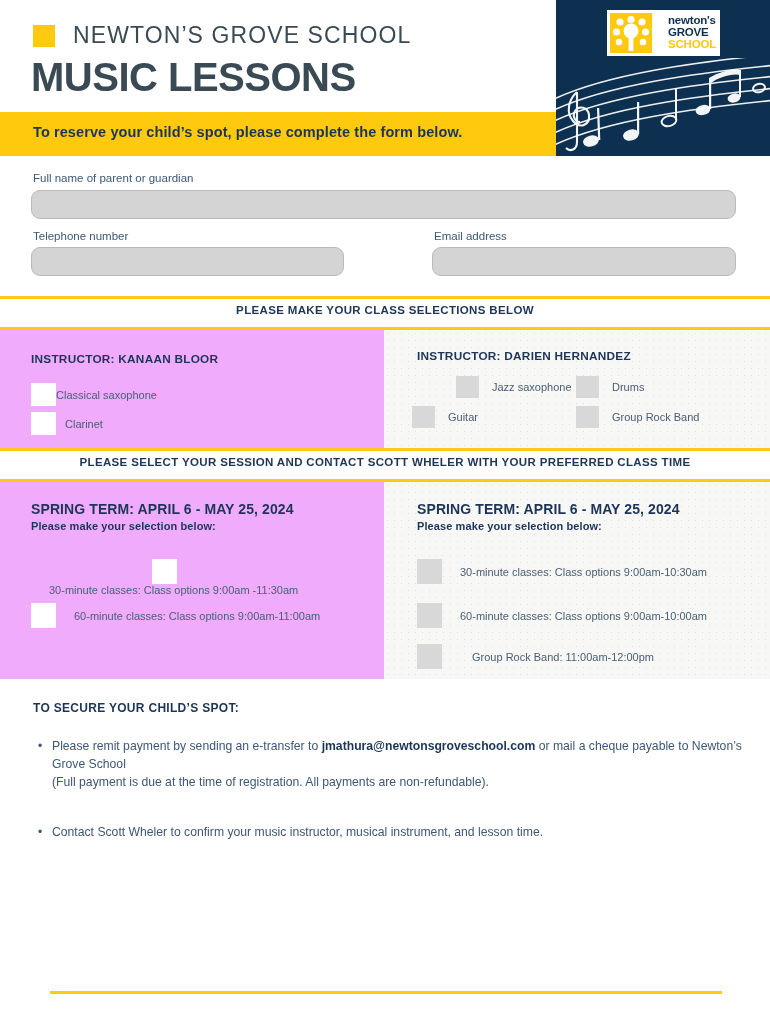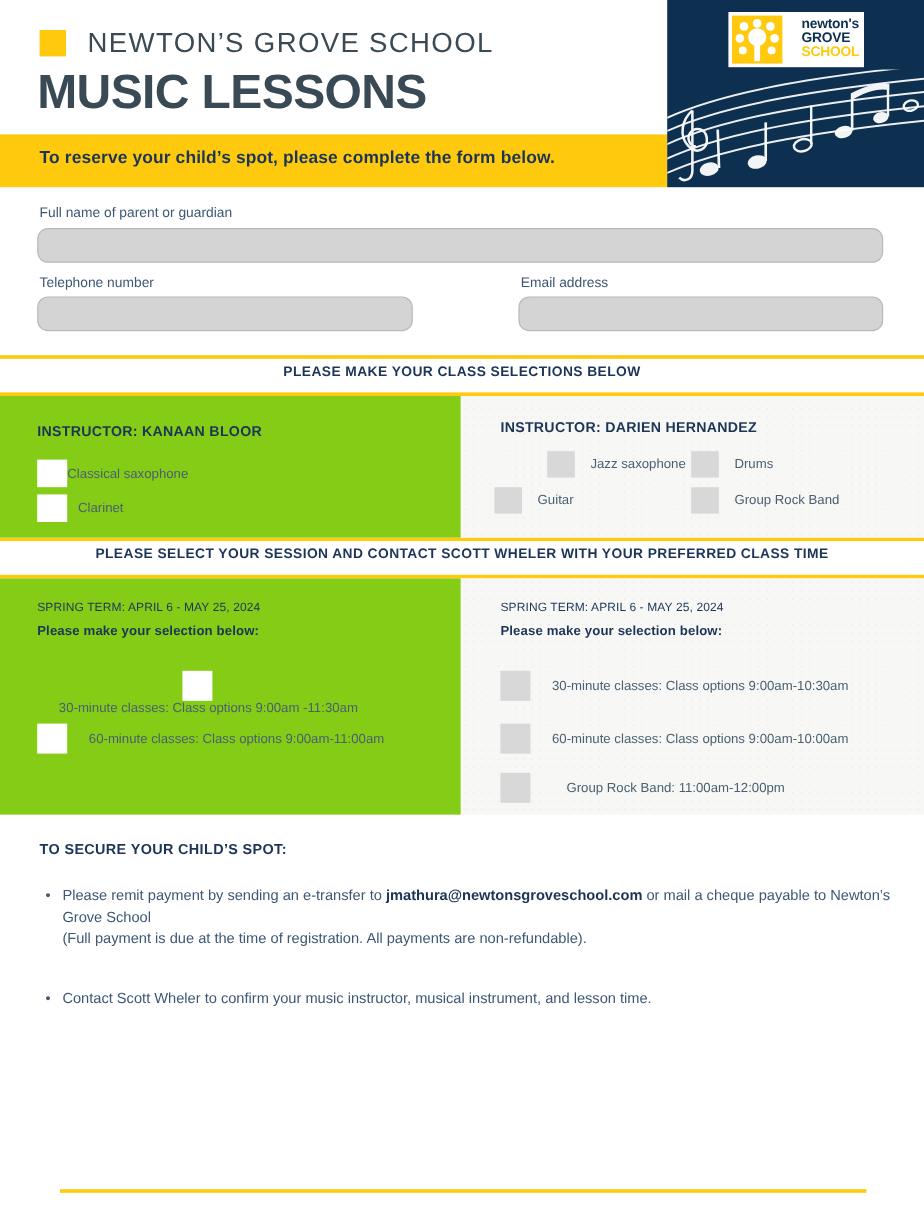--- a/index.html
+++ b/index.html
@@ -86,40 +86,40 @@
   }
   .sec-bar span{
     display:block;text-align:center;
     font-size:11.5px;font-weight:700;color:#1c3557;letter-spacing:0.35px;
     line-height:22px;
   }
 
   
   .panels{position:relative;width:770px;display:flex;}
   .pan-left{
-    width:384px;background:#84cc16;box-sizing:border-box;position:relative;
+    width:384px;background:#f0abfc;box-sizing:border-box;position:relative;
   }
   .pan-right{
     width:386px;background:#F7F7F5;box-sizing:border-box;position:relative;
     background-image:radial-gradient(#e2e0da 0.6px, transparent 0.6px);
     background-size:7px 7px;
   }
   .pan-title{
     font-size:11.8px;font-weight:700;color:#1c3557;letter-spacing:0.25px;
   }
   .chk-row{display:flex;align-items:center;}
   .chk{
     flex:none;box-sizing:border-box;
   }
   .chk.white{background:#ffffff;}
   .chk.grey{background:#d8d8d8;}
   .chk-label{
     font-size:11px;color:#4a6072;font-weight:400;white-space:nowrap;
   }
-  .term-head{font-size:10px;font-weight:400;color:#1c3557;letter-spacing:0.1px;}
+  .term-head{font-size:14px;font-weight:700;color:#1c3557;letter-spacing:0.1px;}
   .term-sub{font-size:11px;font-weight:700;color:#1c3557;letter-spacing:0.1px;}
 
   .panel-divider-bottom{
     width:770px;height:3px;background:#FFC90E;
   }
 
   
   .notes{position:relative;width:770px;background:#fff;padding-top:22px;}
   .notes-title{
     margin-left:33px;font-size:12px;font-weight:700;color:#1c3557;

